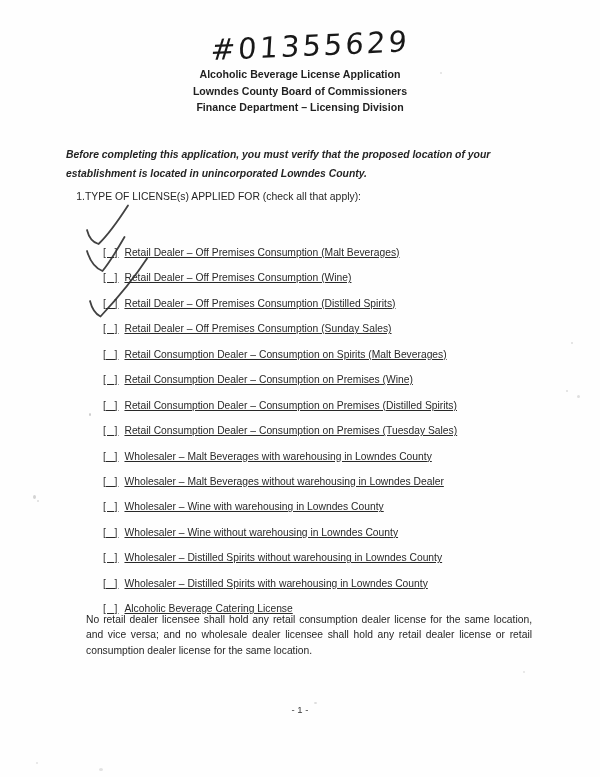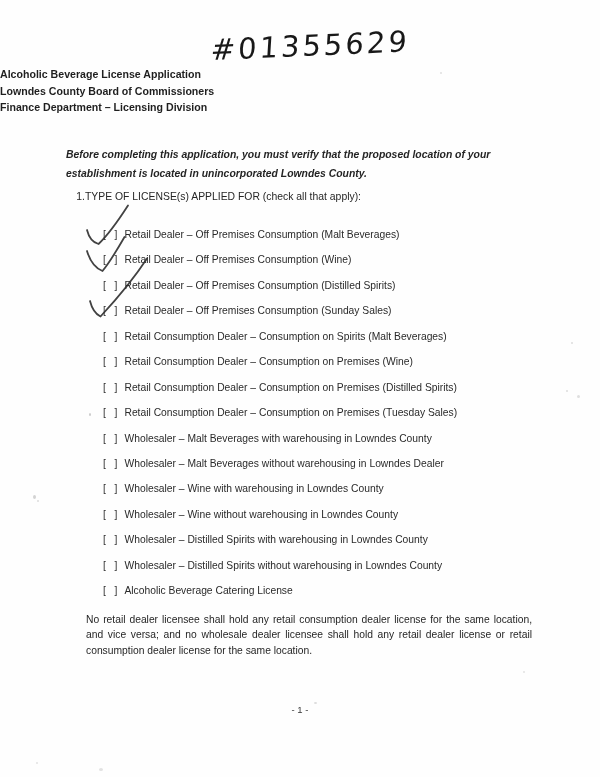--- a/index.html
+++ b/index.html
@@ -8,30 +8,30 @@
     font-family:"Liberation Sans","DejaVu Sans",sans-serif;color:#282828;overflow:hidden;
   }
   .hand-number{
     position:absolute;left:212px;top:33px;
     font-family:"DejaVu Sans",sans-serif;font-size:29px;font-weight:400;
     letter-spacing:3px;color:#181818;
     transform:rotate(-2.5deg) skewX(-6deg);transform-origin:left top;
     white-space:nowrap;
   }
   .hdr{
-    position:absolute;top:66px;left:0;width:600px;
+    position:absolute;top:66px;left:0;width:600px;text-align:center;
     font-weight:bold;font-size:10.6px;line-height:16.5px;color:#1f1f1f;
   }
   .intro{
     position:absolute;left:66px;top:145px;width:462px;
     font-weight:bold;font-style:italic;font-size:10.4px;line-height:19px;color:#242424;
   }
   .sec-head{position:absolute;left:62px;top:191px;font-size:10.4px;color:#262626;white-space:nowrap;text-align:right;}
   .sec-head .num{display:inline-block;width:23px;}
-  .list{position:absolute;left:103px;top:229px;}
+  .list{position:absolute;left:103px;top:247px;text-decoration:underline;}
   .row{height:25.45px;font-size:10.3px;white-space:nowrap;color:#2a2a2a;}
   .cb{white-space:pre;letter-spacing:1px;color:#303030;}
   .lbl{margin-left:6px;}
   .marks{position:absolute;left:0;top:0;pointer-events:none;}
   .note{
     position:absolute;left:86px;top:612px;width:446px;
     font-size:10.3px;line-height:15.4px;text-align:justify;color:#262626;
   }
   .pagenum{position:absolute;left:0;top:704px;width:600px;text-align:center;font-size:9.5px;color:#3a3a3a;}
   .speck{position:absolute;border-radius:50%;background:#8f8f8f;}
@@ -61,22 +61,22 @@
     <div class="row"><span class="cb">[  ]</span><span class="lbl">Retail Dealer – Off Premises Consumption (Distilled Spirits)</span></div>
     <div class="row"><span class="cb">[  ]</span><span class="lbl">Retail Dealer – Off Premises Consumption (Sunday Sales)</span></div>
     <div class="row"><span class="cb">[  ]</span><span class="lbl">Retail Consumption Dealer – Consumption on Spirits (Malt Beverages)</span></div>
     <div class="row"><span class="cb">[  ]</span><span class="lbl">Retail Consumption Dealer – Consumption on Premises (Wine)</span></div>
     <div class="row"><span class="cb">[  ]</span><span class="lbl">Retail Consumption Dealer – Consumption on Premises (Distilled Spirits)</span></div>
     <div class="row"><span class="cb">[  ]</span><span class="lbl">Retail Consumption Dealer – Consumption on Premises (Tuesday Sales)</span></div>
     <div class="row"><span class="cb">[  ]</span><span class="lbl">Wholesaler – Malt Beverages with warehousing in Lowndes County</span></div>
     <div class="row"><span class="cb">[  ]</span><span class="lbl">Wholesaler – Malt Beverages without warehousing in Lowndes Dealer</span></div>
     <div class="row"><span class="cb">[  ]</span><span class="lbl">Wholesaler – Wine with warehousing in Lowndes County</span></div>
     <div class="row"><span class="cb">[  ]</span><span class="lbl">Wholesaler – Wine without warehousing in Lowndes County</span></div>
+    <div class="row"><span class="cb">[  ]</span><span class="lbl">Wholesaler – Distilled Spirits without warehousing in Lowndes County</span></div>
     <div class="row"><span class="cb">[  ]</span><span class="lbl">Wholesaler – Distilled Spirits with warehousing in Lowndes County</span></div>
-    <div class="row"><span class="cb">[  ]</span><span class="lbl">Wholesaler – Distilled Spirits without warehousing in Lowndes County</span></div>
     <div class="row"><span class="cb">[  ]</span><span class="lbl">Alcoholic Beverage Catering License</span></div>
   </div>
 
   <svg class="marks" width="600" height="777" viewBox="0 0 600 777">
     <g fill="none" stroke="#2e2e2e" stroke-width="1.8" stroke-linecap="round" opacity="0.9">
       <path d="M 87 230 C 89 238, 93 242.5, 98.5 244 C 107 236, 118 221, 128 205.5"></path>
       <path d="M 87 251 C 90 261, 96 268.5, 102.5 271 C 110 262, 117 250, 124.5 237"></path>
       <path d="M 90 301 C 92 309, 95.5 314, 100.5 316.5 C 113 303, 133 280, 147 258.5"></path>
     </g>
   </svg>

